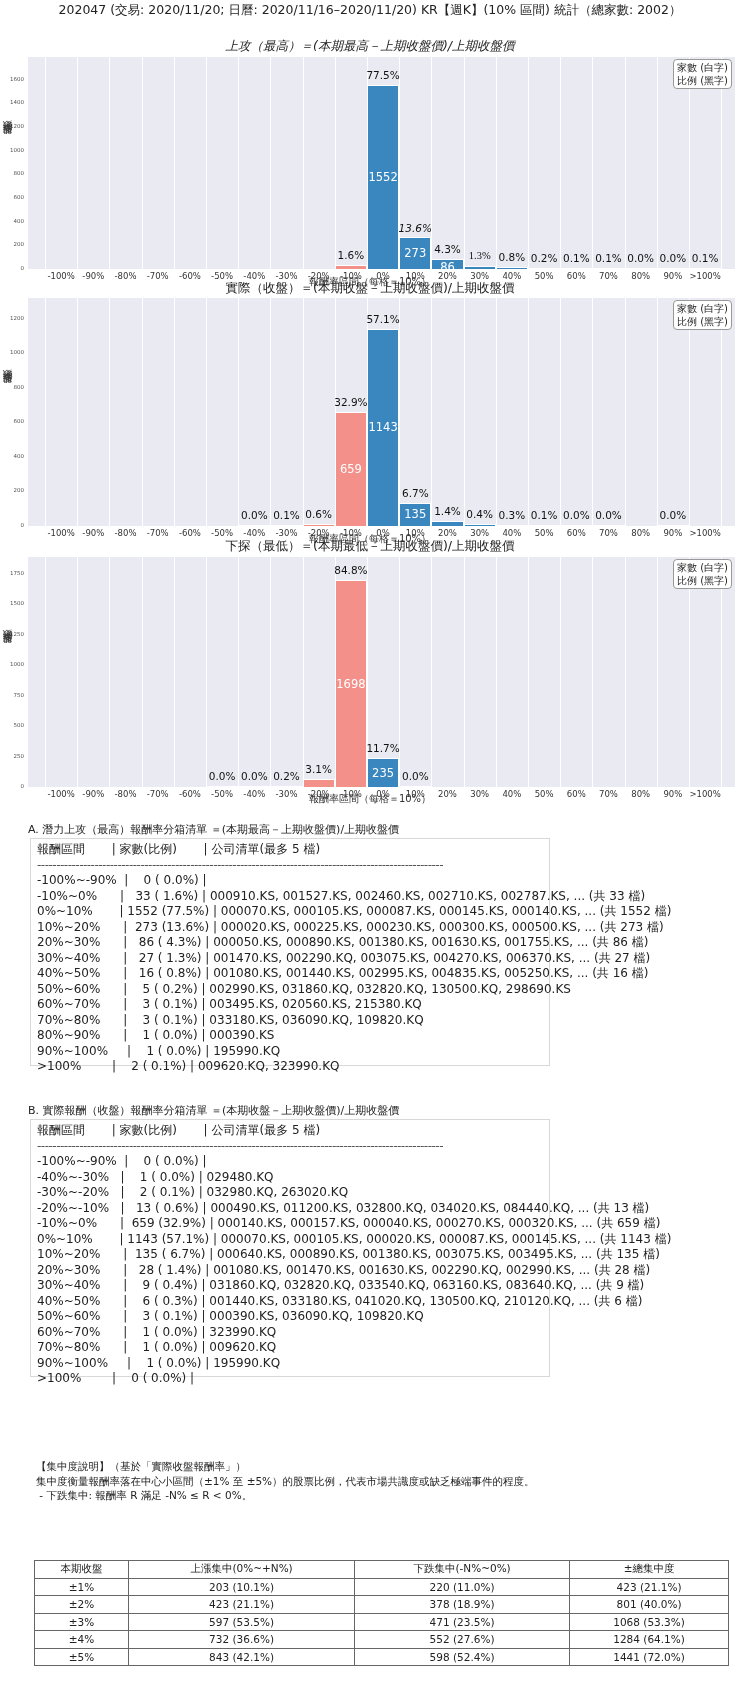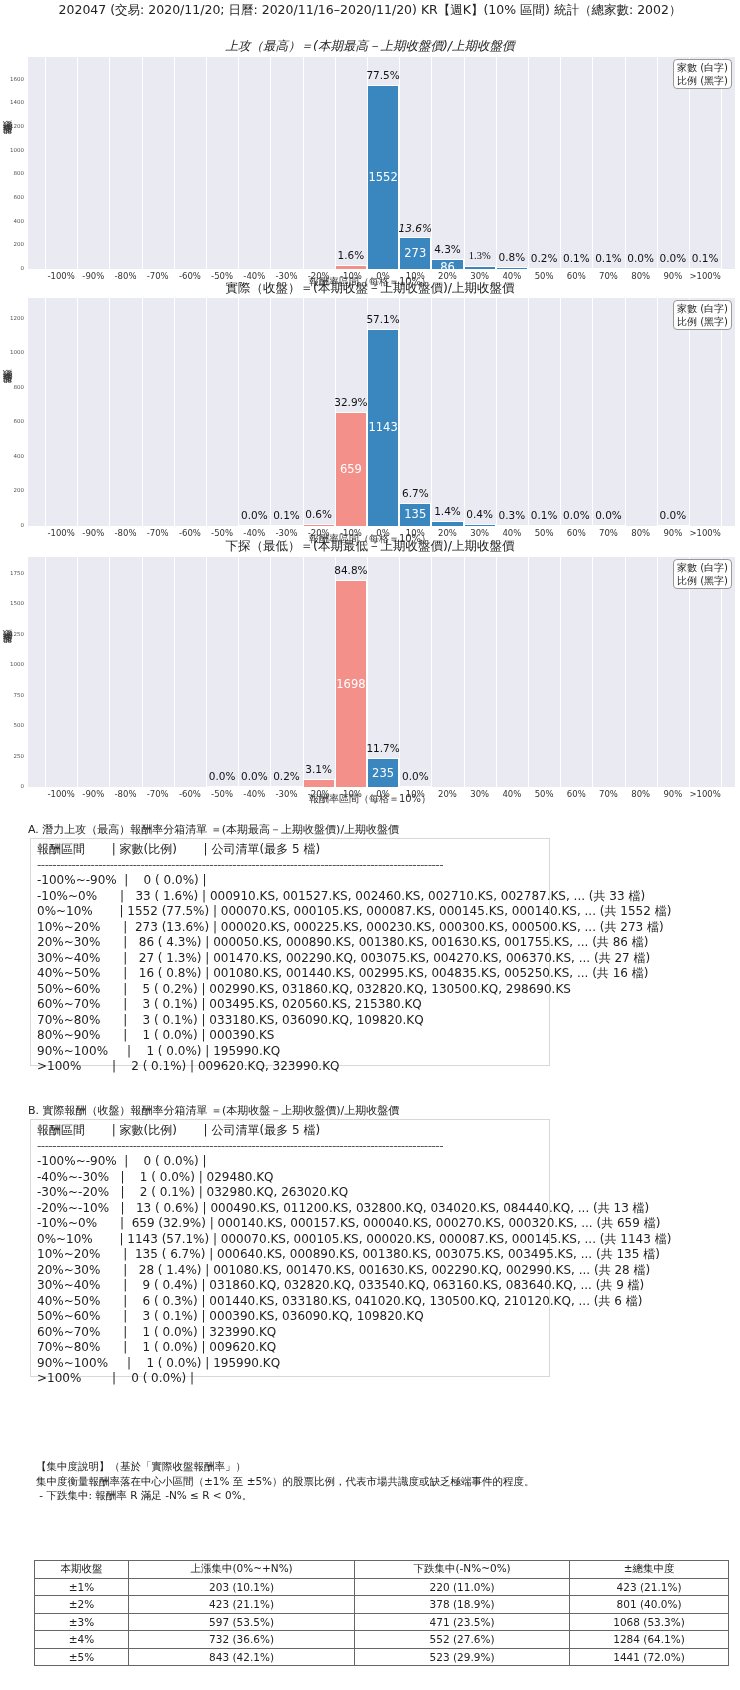--- a/index.html
+++ b/index.html
@@ -77,21 +77,21 @@
       </tr>
     <tr>
         <td>±4%</td>
         <td>732 (36.6%)</td>
         <td>552 (27.6%)</td>
         <td>1284 (64.1%)</td>
       </tr>
     <tr>
         <td>±5%</td>
         <td>843 (42.1%)</td>
-        <td>523 (29.9%)</td>
+        <td>598 (52.4%)</td>
         <td>1441 (72.0%)</td>
       </tr>
   </tbody>
 </table>
 
 <div class="chart-title" style="top: 38px; font-style: italic;">上攻（最高）＝(本期最高－上期收盤價)/上期收盤價</div>
 <div class="plot" style="top: 57px; height: 212px;">
     <div class="gridv" style="left: 17px;"></div>
     <div class="gridv" style="left: 49.2px;"></div>
     <div class="gridv" style="left: 81.4px;"></div>

